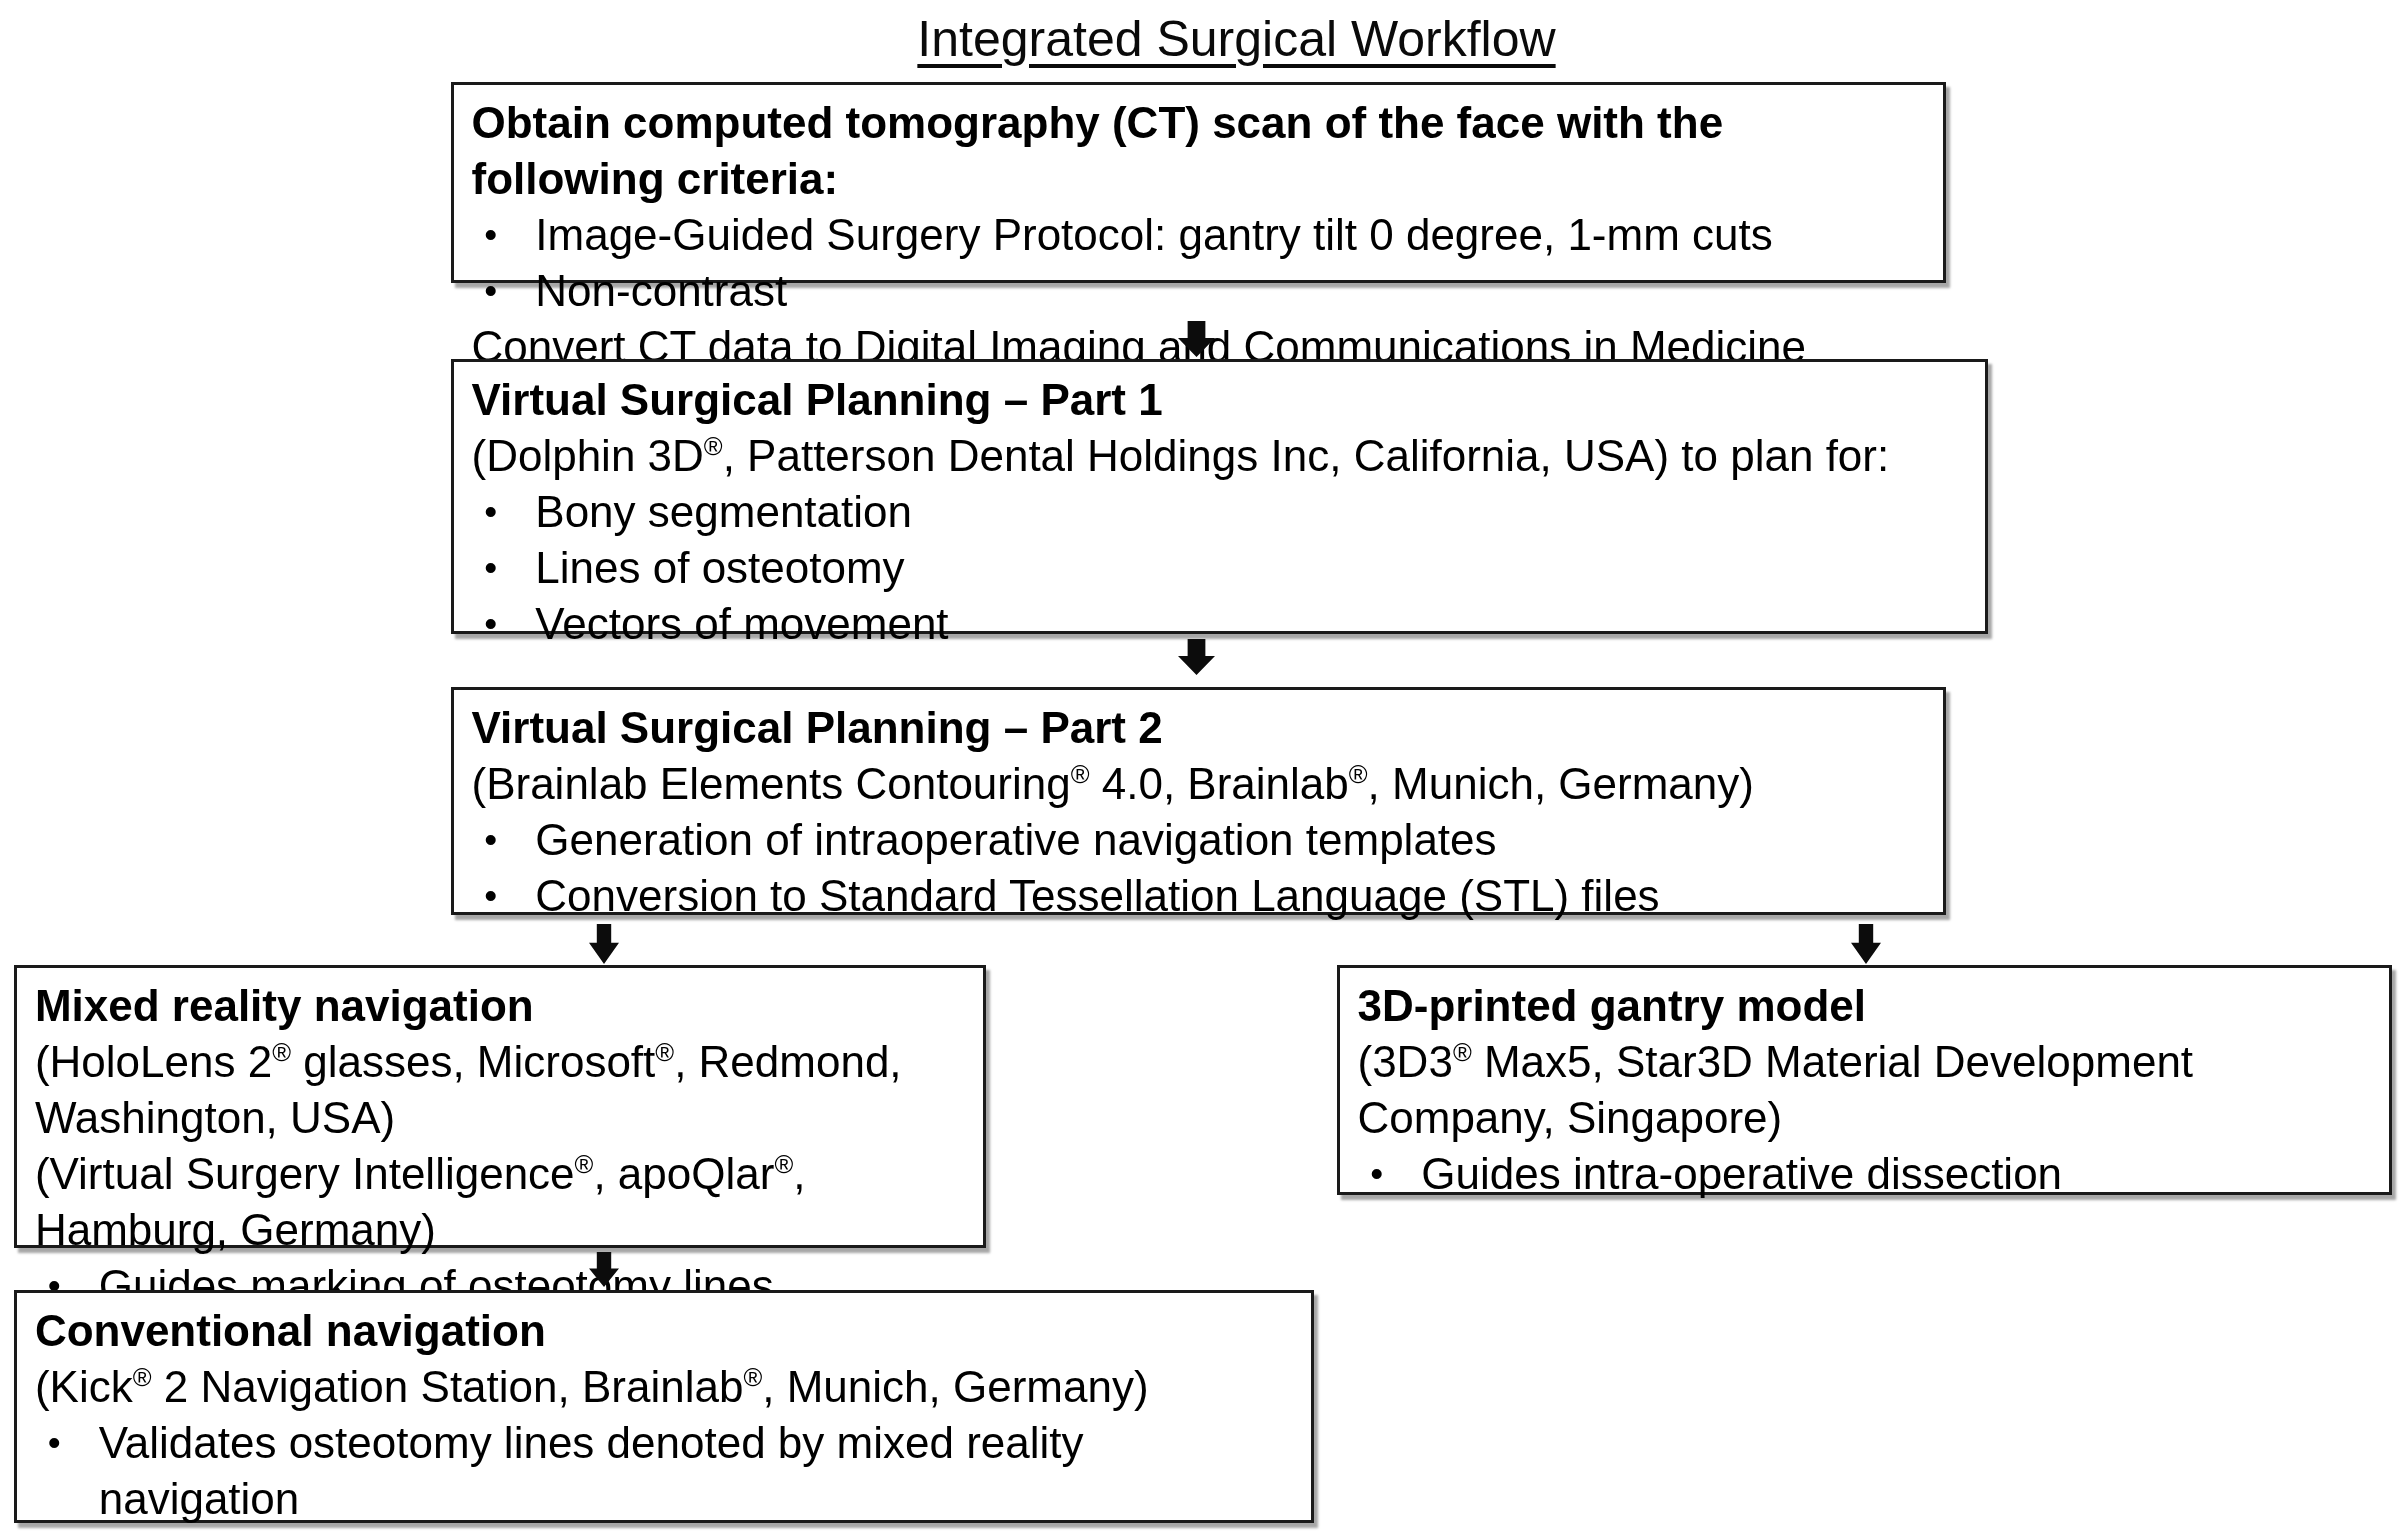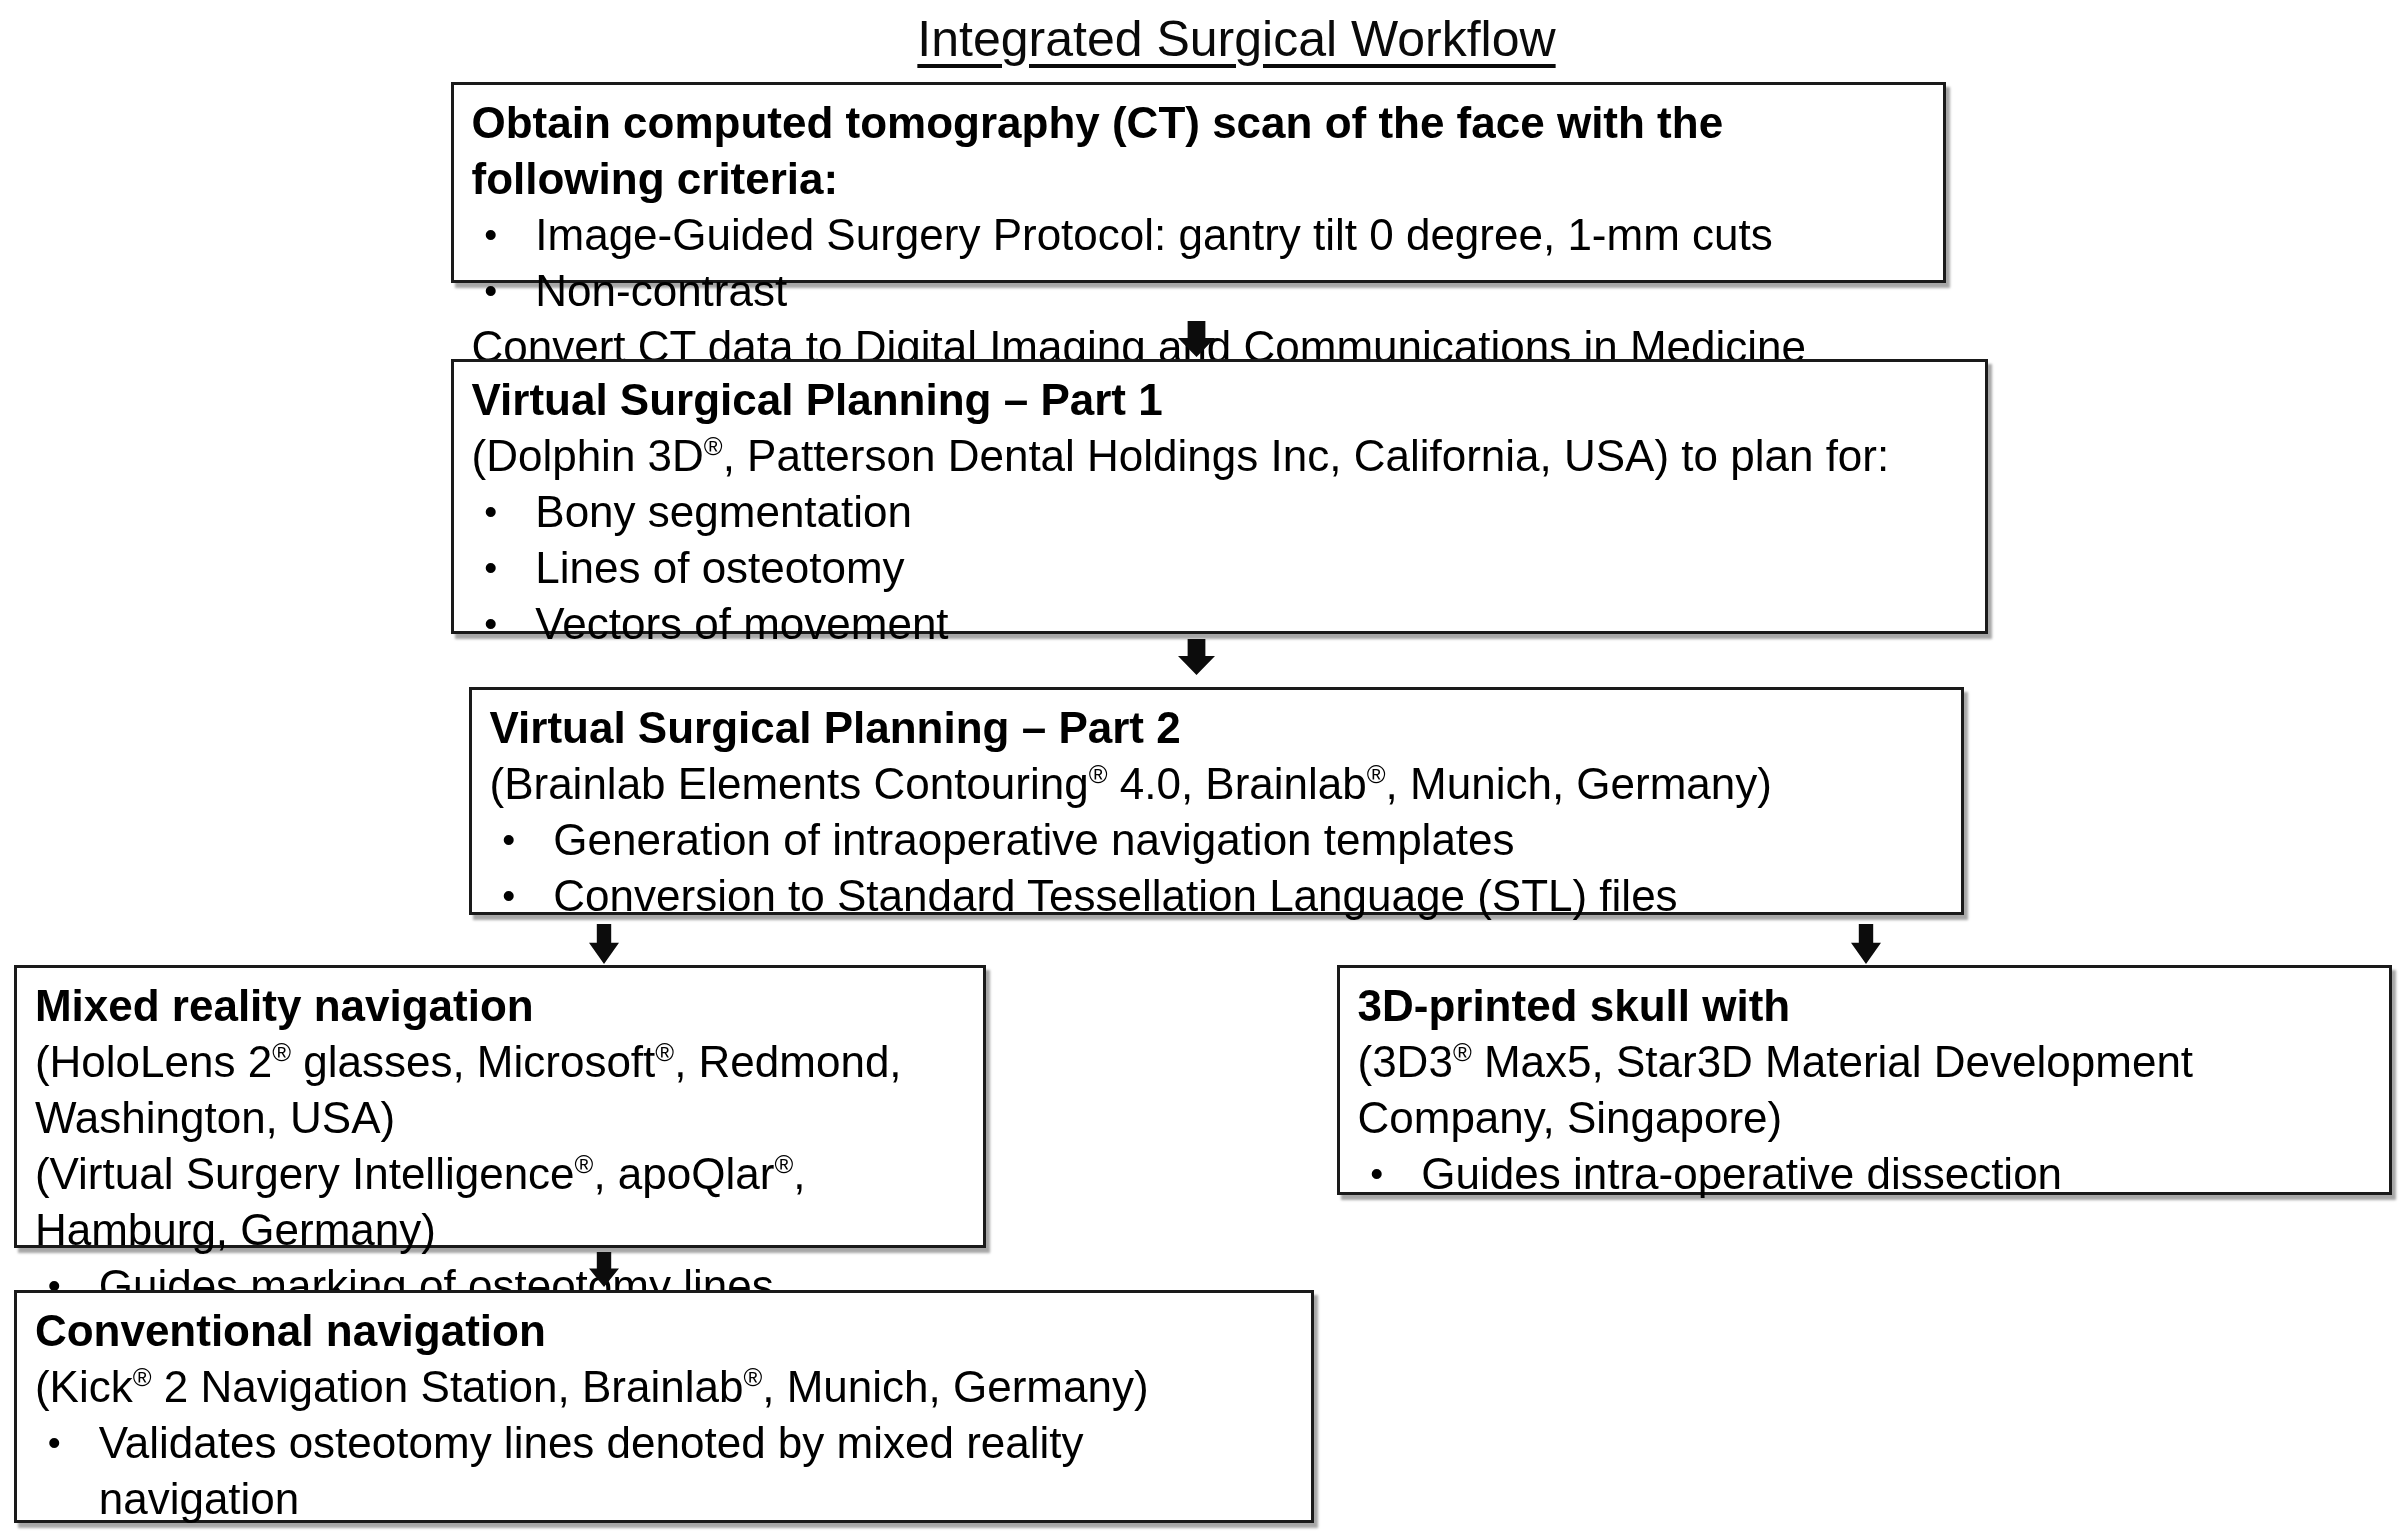--- a/index.html
+++ b/index.html
@@ -84,21 +84,21 @@
       <span class="bt">Lines of osteotomy</span>
     </div>
     <div class="bl">
       <span class="dot">•</span>
       <span class="bt">Vectors of movement</span>
     </div>
   </div>
 
   <div class="arrow" style="left:1178px; top:639px; width:37px; height:36px;"></div>
 
-  <div class="box" style="left:469px; top:687px; width:1495px; height:228px;">
+  <div class="box" style="left:451px; top:687px; width:1495px; height:228px;">
     <div class="hdr">Virtual Surgical Planning – Part 2</div>
     <div class="ln">(Brainlab Elements Contouring<sup class="reg">®</sup> 4.0, Brainlab<sup class="reg">®</sup>, Munich, Germany)</div>
     <div class="bl">
       <span class="dot">•</span>
       <span class="bt">Generation of intraoperative navigation templates</span>
     </div>
     <div class="bl">
       <span class="dot">•</span>
       <span class="bt">Conversion to Standard Tessellation Language (STL) files</span>
     </div>
@@ -115,21 +115,21 @@
       <span class="dot">•</span>
       <span class="bt">Guides marking of osteotomy lines</span>
     </div>
     <div class="bl">
       <span class="dot">•</span>
       <span class="bt">Validates movement and apposition of bony segments</span>
     </div>
   </div>
 
   <div class="box" style="left:1337px; top:965px; width:1055px; height:230px;">
-    <div class="hdr">3D-printed skull with</div>
+    <div class="hdr">3D-printed gantry model</div>
     <div class="ln">(3D3<sup class="reg">®</sup> Max5, Star3D Material Development Company, Singapore)</div>
     <div class="bl">
       <span class="dot">•</span>
       <span class="bt">Guides intra-operative dissection</span>
     </div>
   </div>
 
   <div class="arrow" style="left:589px; top:1252px; width:30px; height:35px;"></div>
 
   <div class="box" style="left:14.4px; top:1290px; width:1300px; height:233px;">

